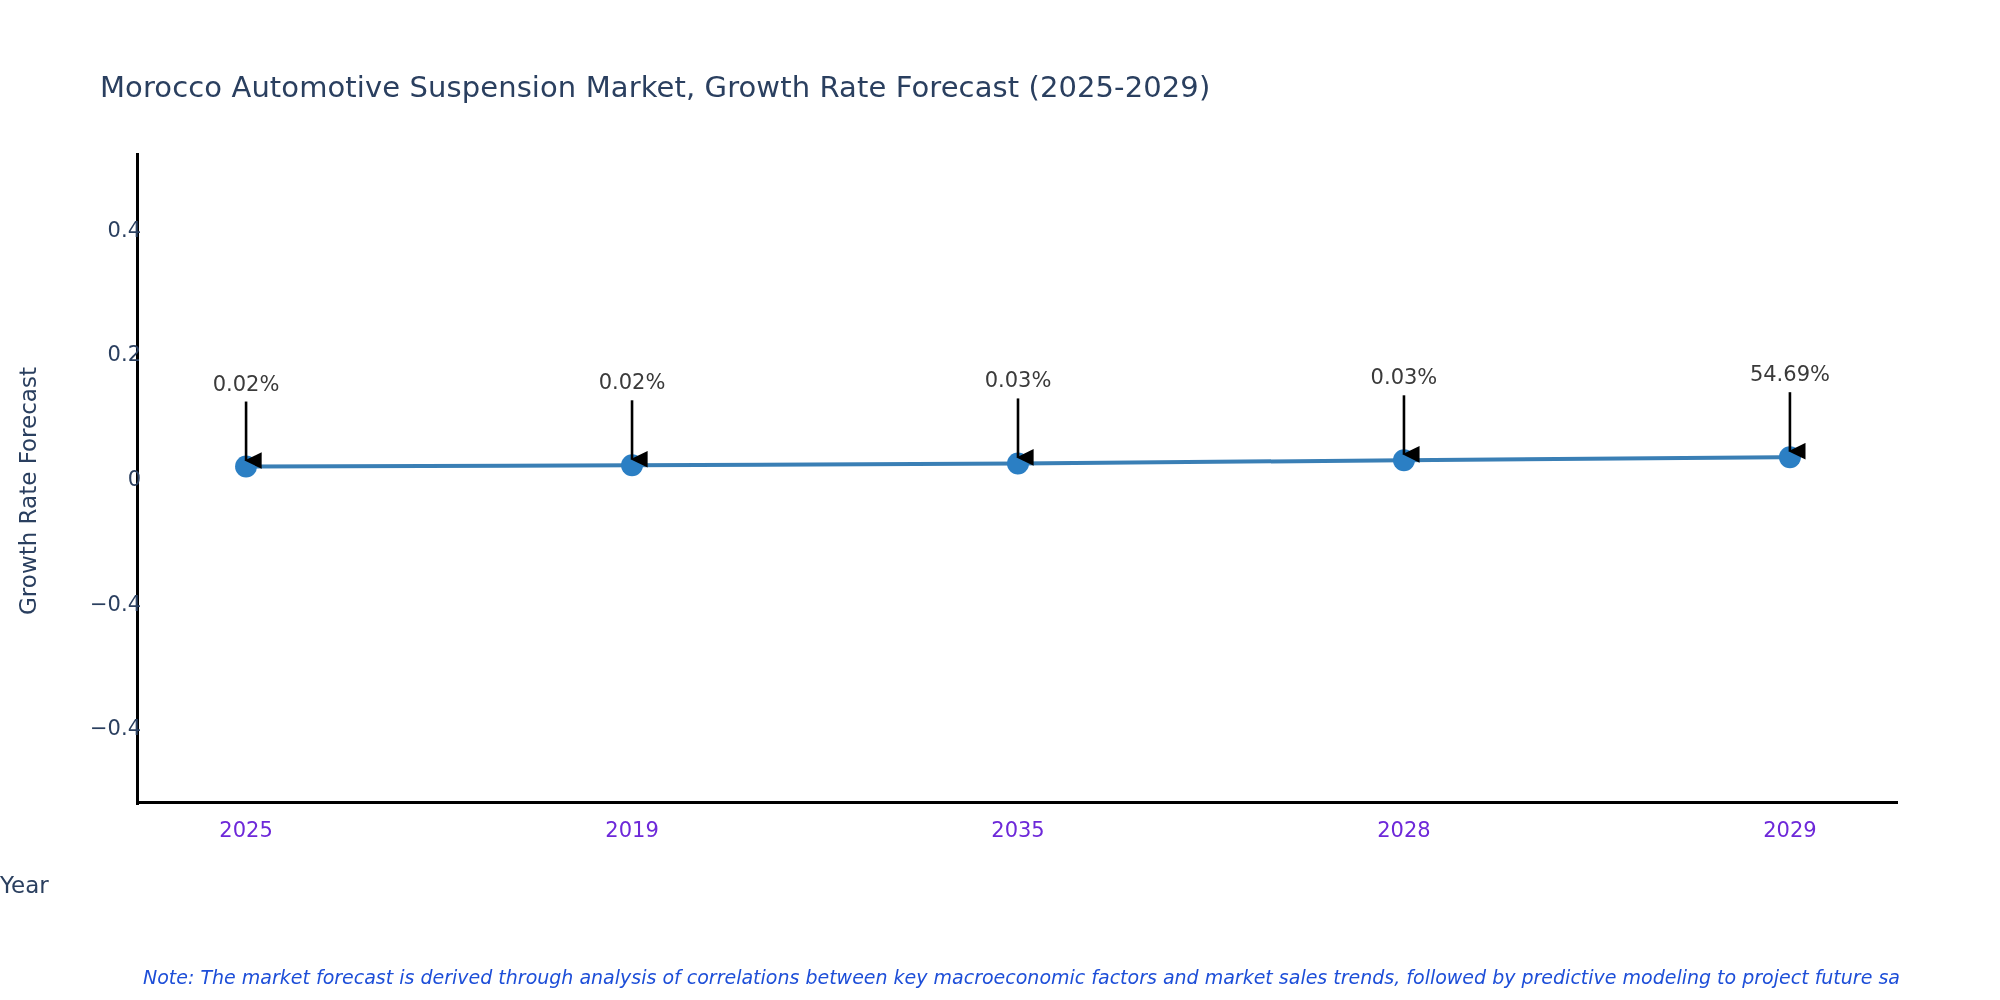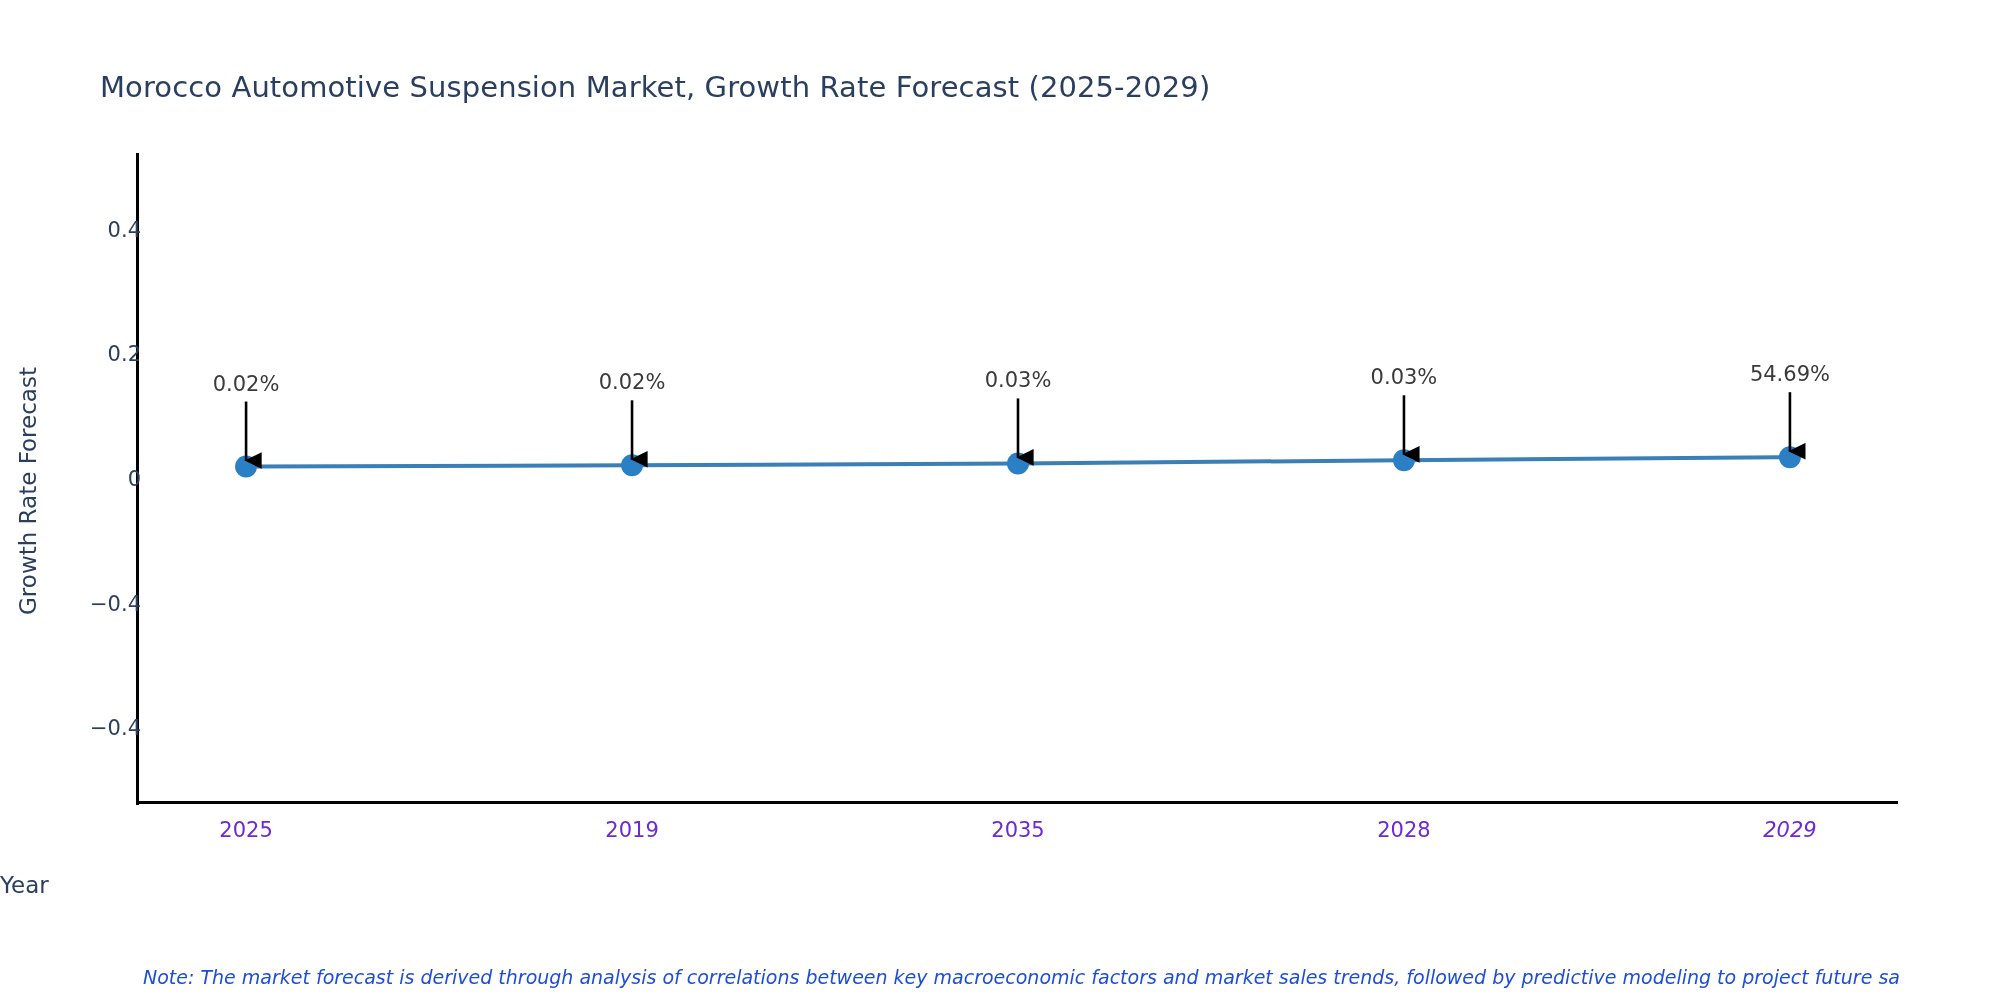--- a/index.html
+++ b/index.html
@@ -156,21 +156,21 @@
       <div class="y-tick" style="top: 354.385px;">0.2</div>
       <div class="y-tick" style="top: 479px;">0</div>
       <div class="y-tick" style="top: 603.615px;">−0.4</div>
       <div class="y-tick" style="top: 728.231px;">−0.4</div>
     </div>
   <div id="x-ticks">
       <div class="x-tick" style="left: 246.07px;">2025</div>
       <div class="x-tick" style="left: 632.035px;">2019</div>
       <div class="x-tick" style="left: 1018px;">2035</div>
       <div class="x-tick" style="left: 1403.96px;">2028</div>
-      <div class="x-tick" style="left: 1789.93px; font-style: italic;">2029</div>
+      <div class="x-tick" style="left: 1789.93px;">2029</div>
     </div>
 
   <div id="y-axis-title">Growth Rate Forecast</div>
 
   <div id="x-axis-title">Year</div>
 
   <svg id="series-svg" viewBox="0 0 2000 1000">
     <defs>
       <marker id="arrowhead" markerWidth="7" markerHeight="7" refX="3.2" refY="6" orient="auto" markerUnits="strokeWidth">
         <path d="M0,0 L6.4,0 L3.2,6.6 z" fill="#000000"></path>

